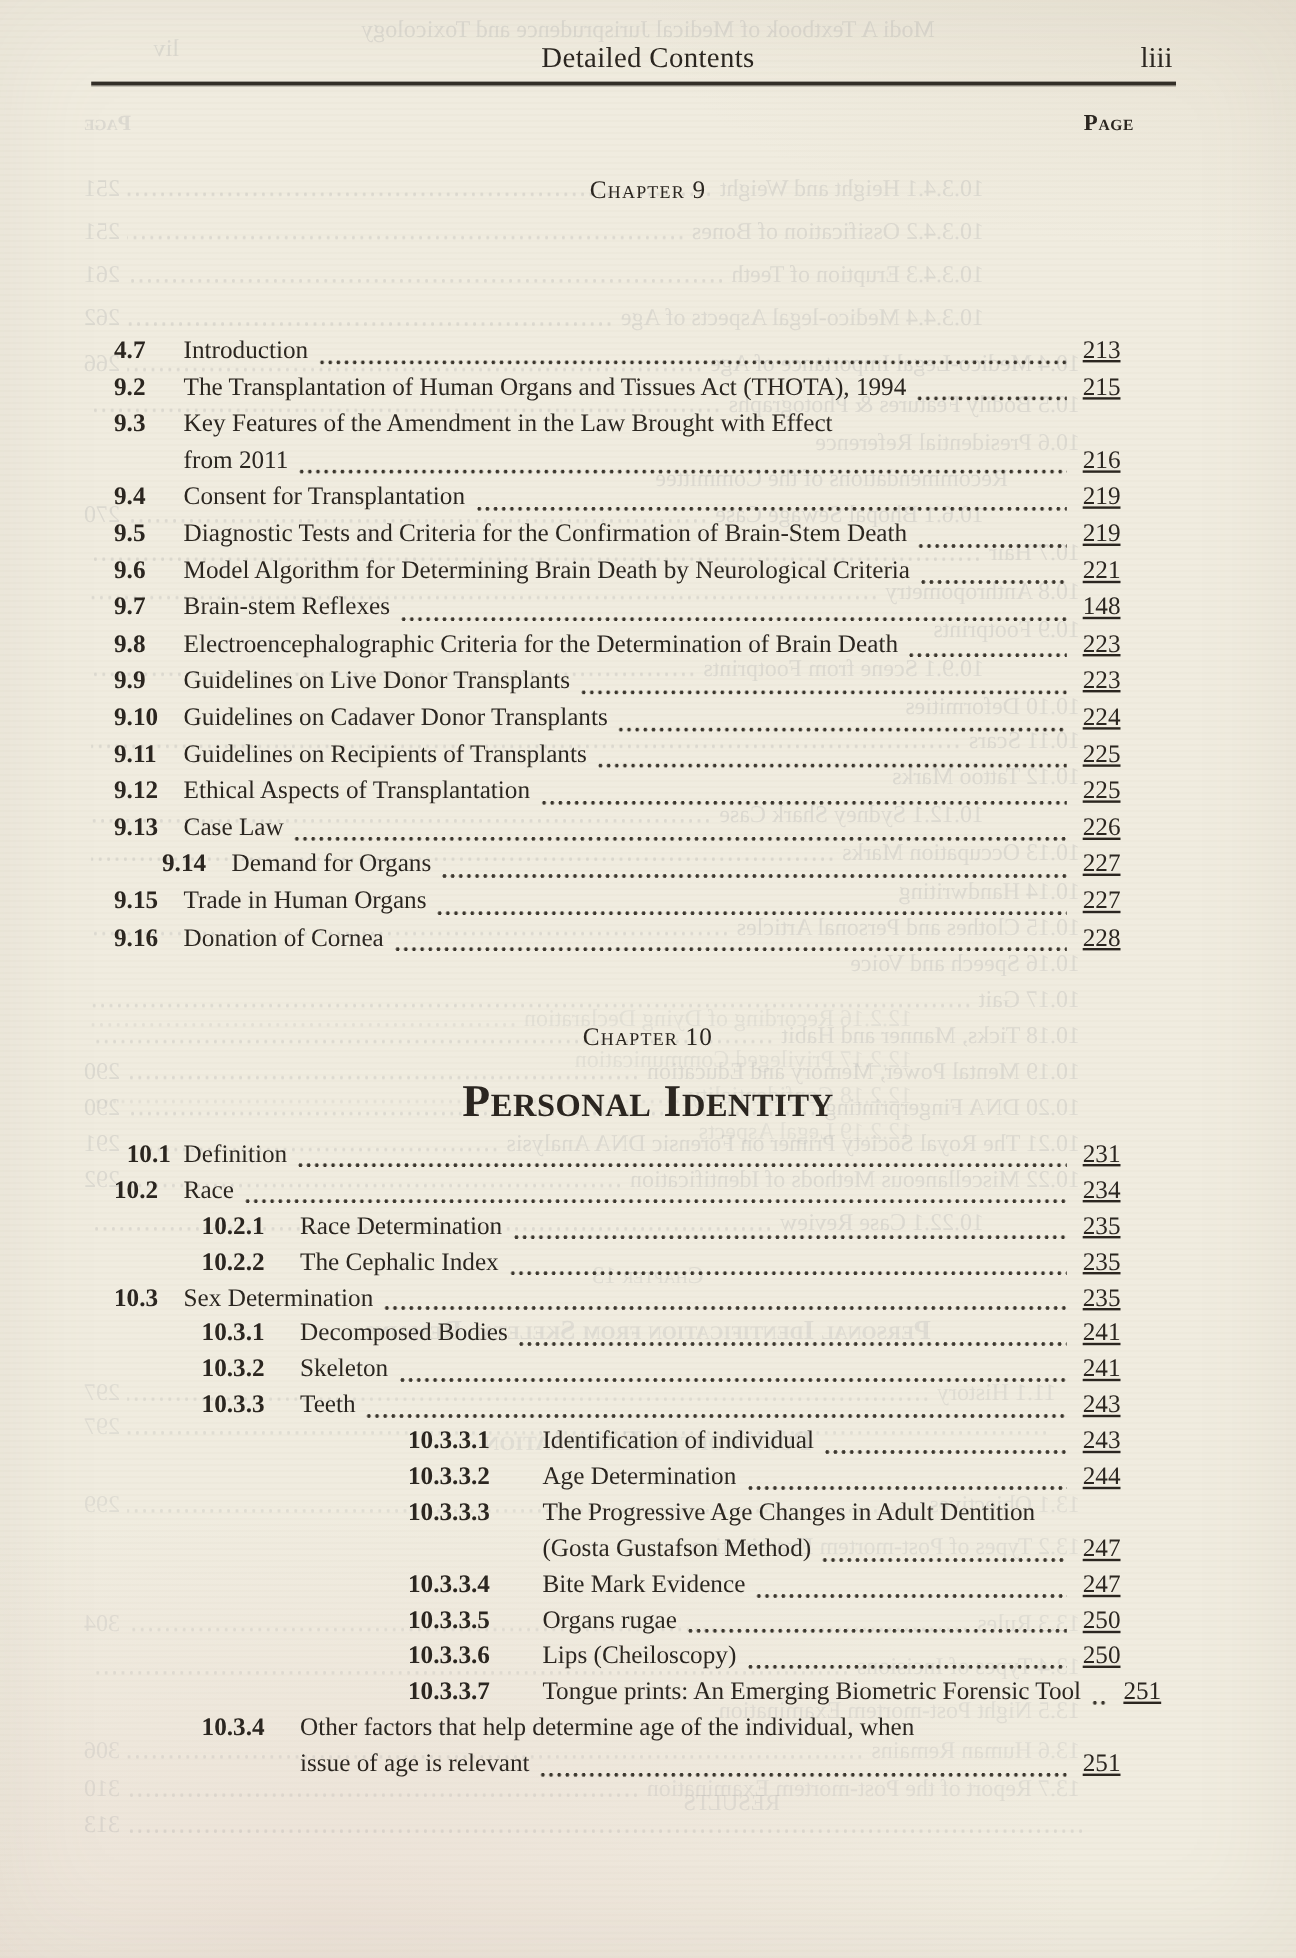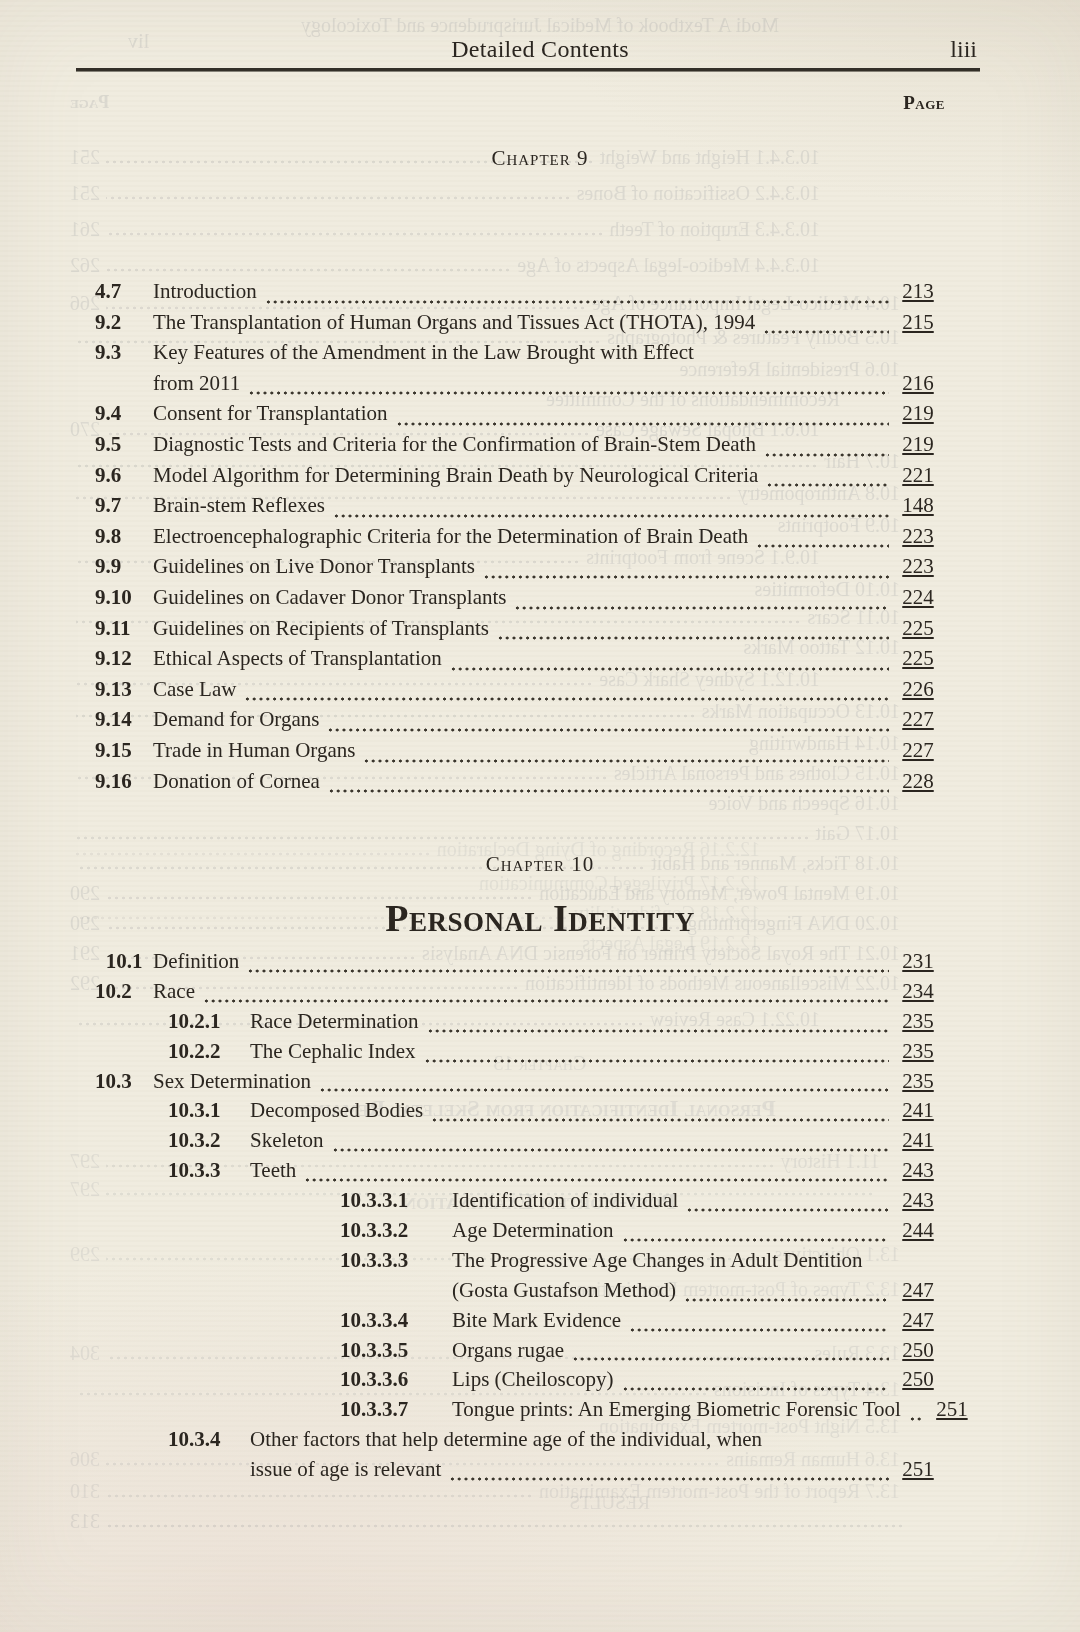--- a/index.html
+++ b/index.html
@@ -361,21 +361,21 @@
         <div class="toc-entry">
           <div class="toc-line">
             <span class="toc-num" style="width: 58px;">9.13</span>
             <span class="toc-text">Case Law</span>
             <span class="toc-dots"></span>
             <span class="toc-page">226</span>
           </div>
         </div>
         <div class="toc-entry">
           <div class="toc-line">
-            <span class="toc-num" style="width: 58px;">9.14</span>
+            <span class="toc-num" style="width: 58px; margin-left: 40px;">9.14</span>
             <span class="toc-text">Demand for Organs</span>
             <span class="toc-dots"></span>
             <span class="toc-page">227</span>
           </div>
         </div>
         <div class="toc-entry">
           <div class="toc-line">
             <span class="toc-num" style="width: 58px;">9.15</span>
             <span class="toc-text">Trade in Human Organs</span>
             <span class="toc-dots"></span>

